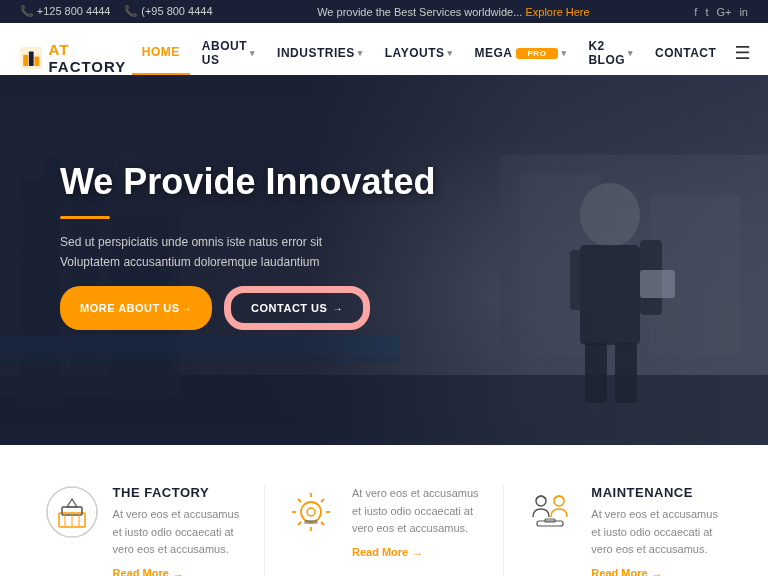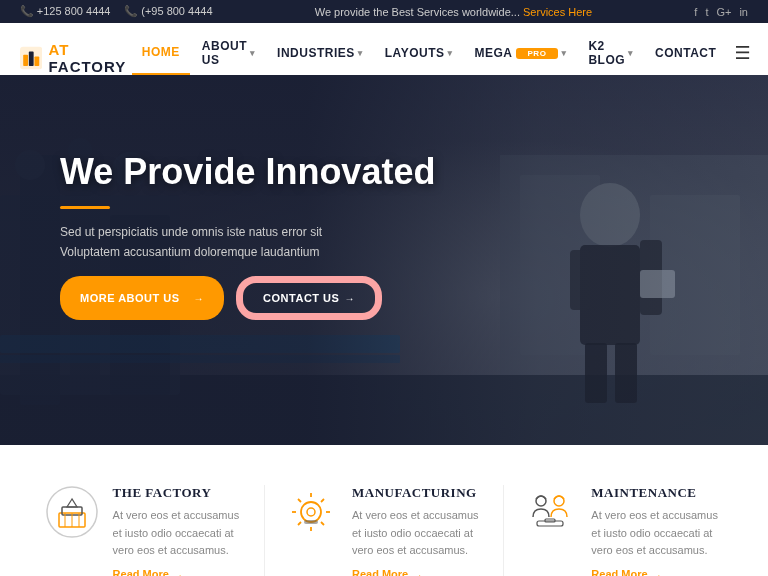--- a/index.html
+++ b/index.html
@@ -87,21 +87,21 @@
       background:
         
         radial-gradient(ellipse at 65% 60%, #6b7280 0%, transparent 50%),
         
         linear-gradient(180deg, #3a4055 0%, #4a5060 40%, #5a6070 100%);
       z-index: 1;
     }
     .hero-content {
       position: absolute;
       z-index: 3;
-      top: 76px;
+      top: 86px;
       left: 60px;
       max-width: 380px;
       color: #fff;
     }
     .hero-title {
       font-size: 36px;
       font-weight: 800;
       line-height: 1.15;
       color: #fff;
       text-shadow: 1px 2px 8px rgba(0,0,0,0.5);
@@ -126,21 +126,21 @@
       background: #f90;
       color: #fff;
       border: none;
       border-radius: 20px;
       padding: 9px 20px;
       font-size: 11px;
       font-weight: 700;
       cursor: pointer;
       display: flex;
       align-items: center;
-      gap: 14px;
+      gap: 2px;
       text-transform: uppercase;
       letter-spacing: 0.5px;
     }
     .btn-outline {
       background: transparent;
       color: #fff;
       border: 7px solid #fca5a5;
       border-radius: 20px;
       padding: 9px 20px;
       font-size: 11px;
@@ -174,21 +174,20 @@
       height: 54px;
     }
     .service-content {}
     .service-title {
       font-size: 13px;
       font-weight: 700;
       color: #1a2035;
       text-transform: uppercase;
       margin-bottom: 6px;
       letter-spacing: 0.5px;
-      font-family: Liberation Serif, serif;
     }
     .service-desc {
       font-size: 11px;
       color: #888;
       line-height: 1.6;
       margin-bottom: 8px;
     }
     .service-link {
       color: #f90;
       font-size: 11px;
@@ -212,21 +211,21 @@
   <div class="top-bar-left">
     <span>
       📞 <span>+125 800 4444</span>
     </span>
     <span>
       📞 <span>(+95 800 4444</span>
     </span>
   </div>
   <div class="top-bar-center">
     <span>We provide the Best Services worldwide...</span>
-    <a href="#">Services Here</a>
+    <a href="#">Explore Here</a>
   </div>
   <div class="top-bar-right">
     <span class="social-icon">f</span>
     <span class="social-icon">t</span>
     <span class="social-icon">G+</span>
     <span class="social-icon">in</span>
   </div>
 </div>
 
 <nav class="navbar">
@@ -352,21 +351,20 @@
           <line x1="17" y1="17" x2="14" y2="14"></line>
           <line x1="37" y1="37" x2="40" y2="40"></line>
           <line x1="37" y1="17" x2="40" y2="14"></line>
           <line x1="17" y1="37" x2="14" y2="40"></line>
         </g>
 
         <rect x="20" y="35" width="14" height="4" rx="2" fill="#555" opacity="0.5"></rect>
       </svg>
     </div>
     <div class="service-content">
-      <div class="service-title">MANUFACTURING</div>
       <p class="service-desc">At vero eos et accusamus et iusto odio occaecati at vero eos et accusamus.</p>
       <a class="service-link">
         <span>Read More</span> 
           <span>→</span>
       </a>
     </div>
   </div>
 
   <div class="service-divider"></div>
 

